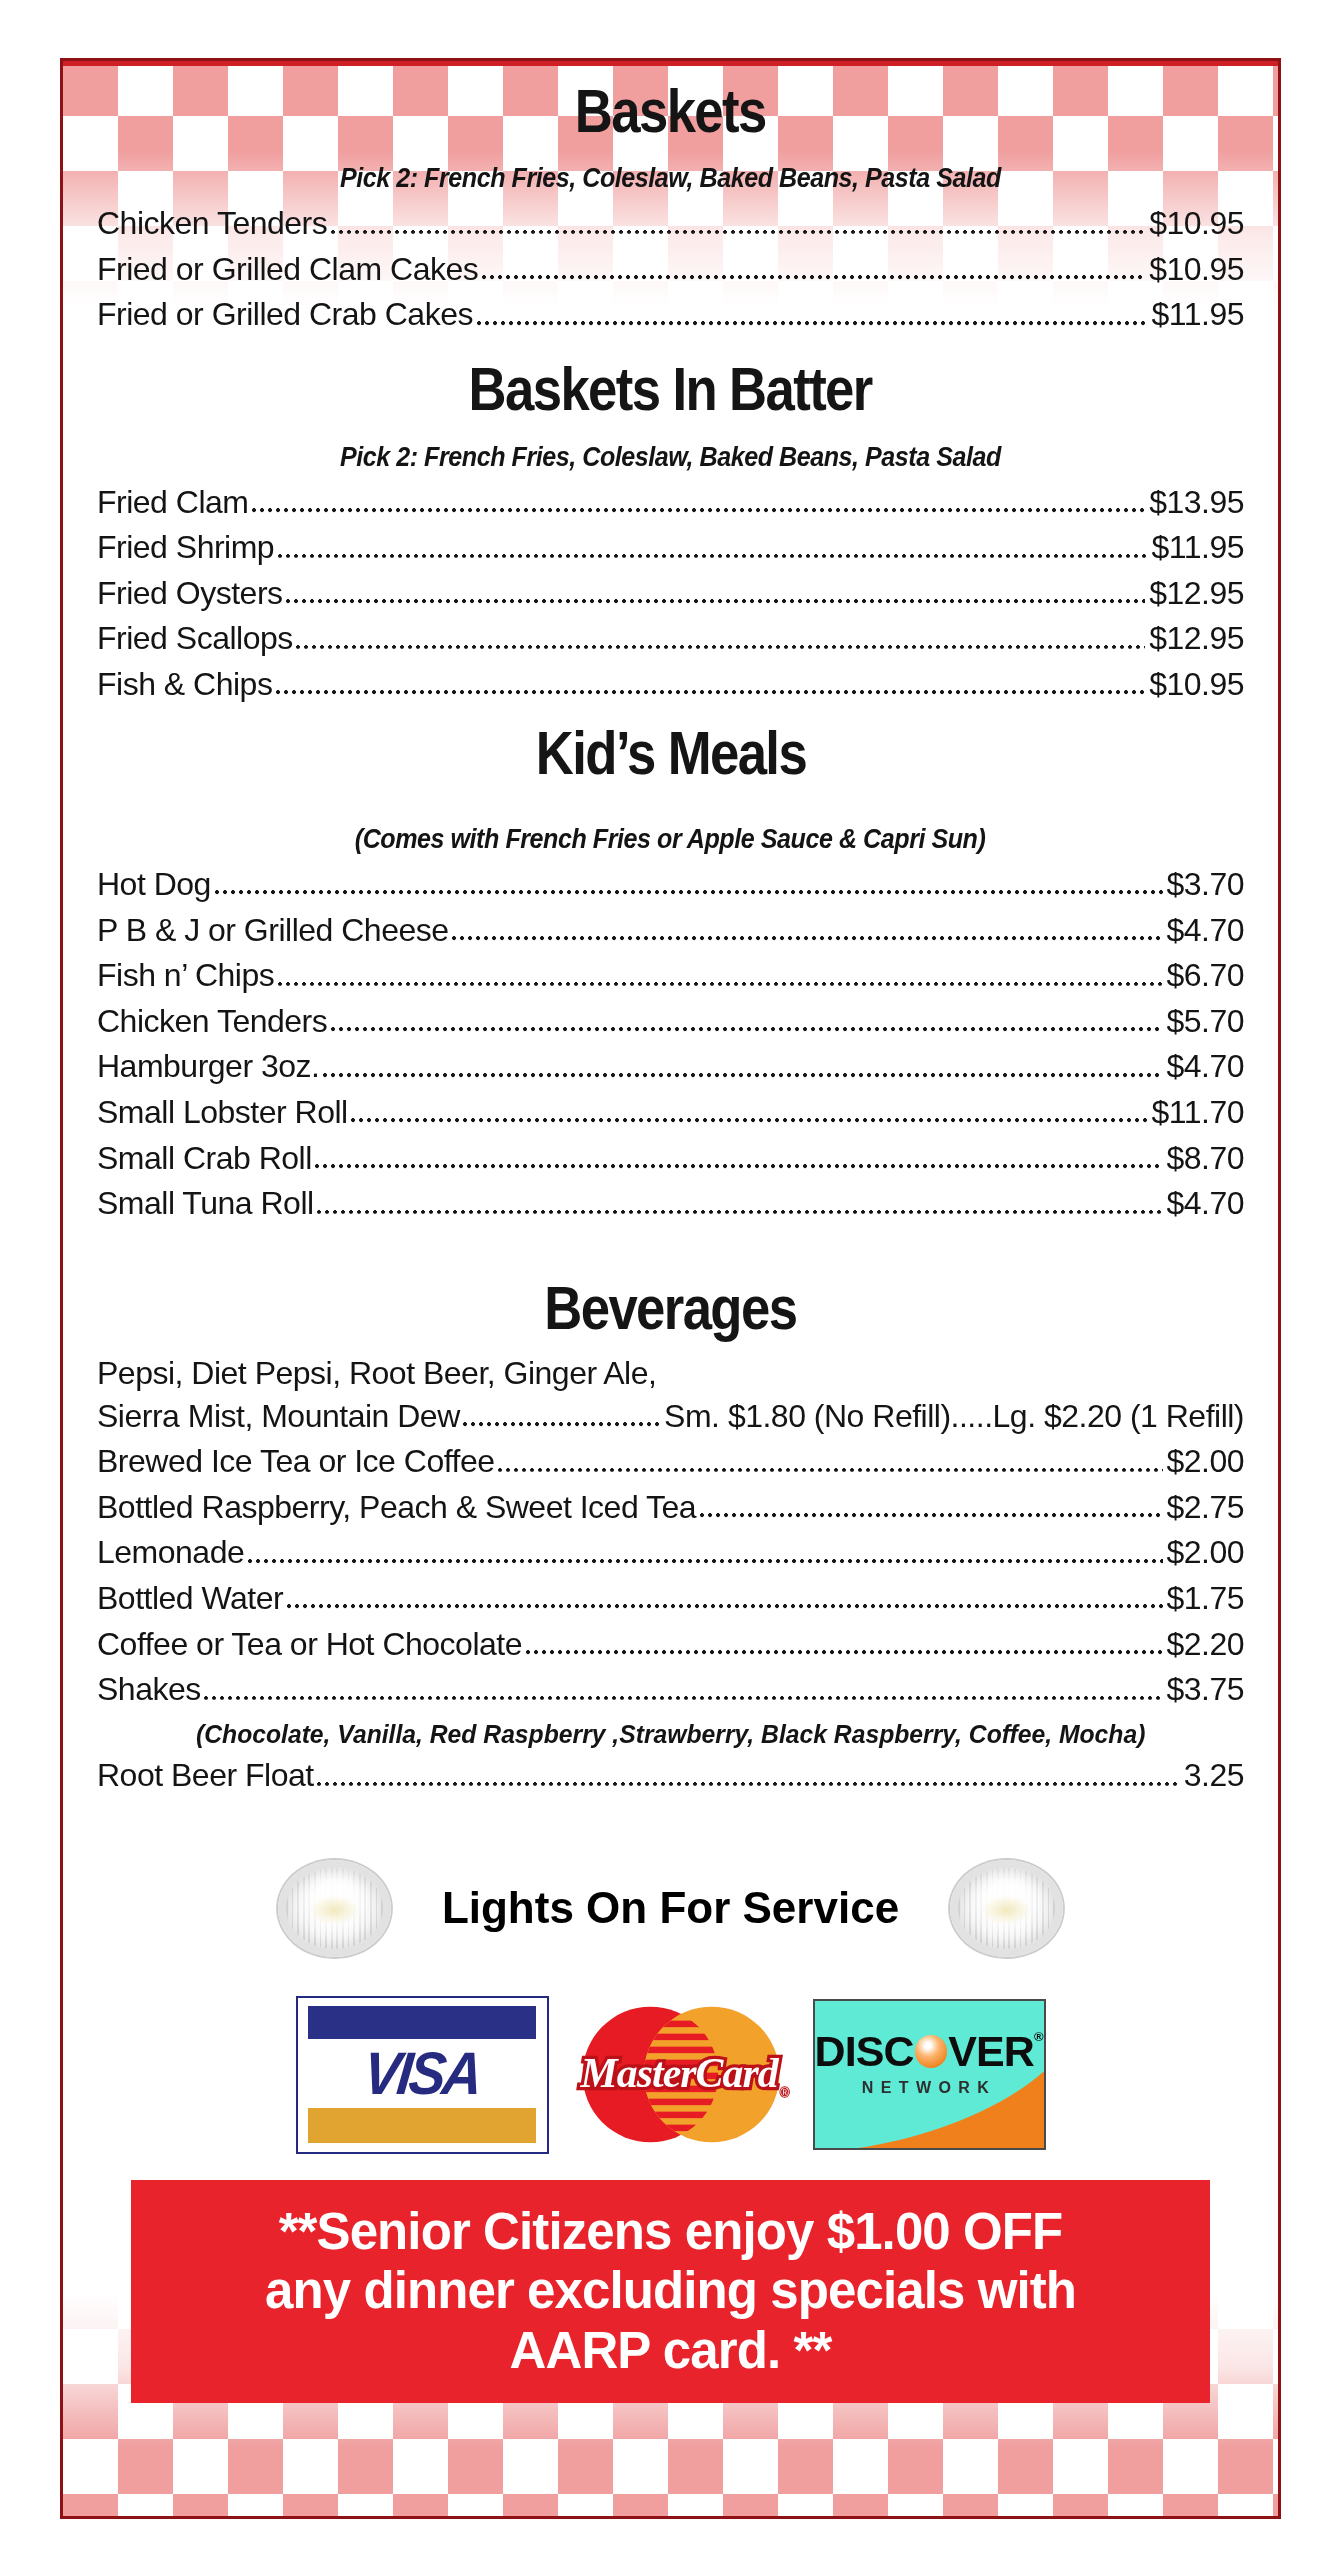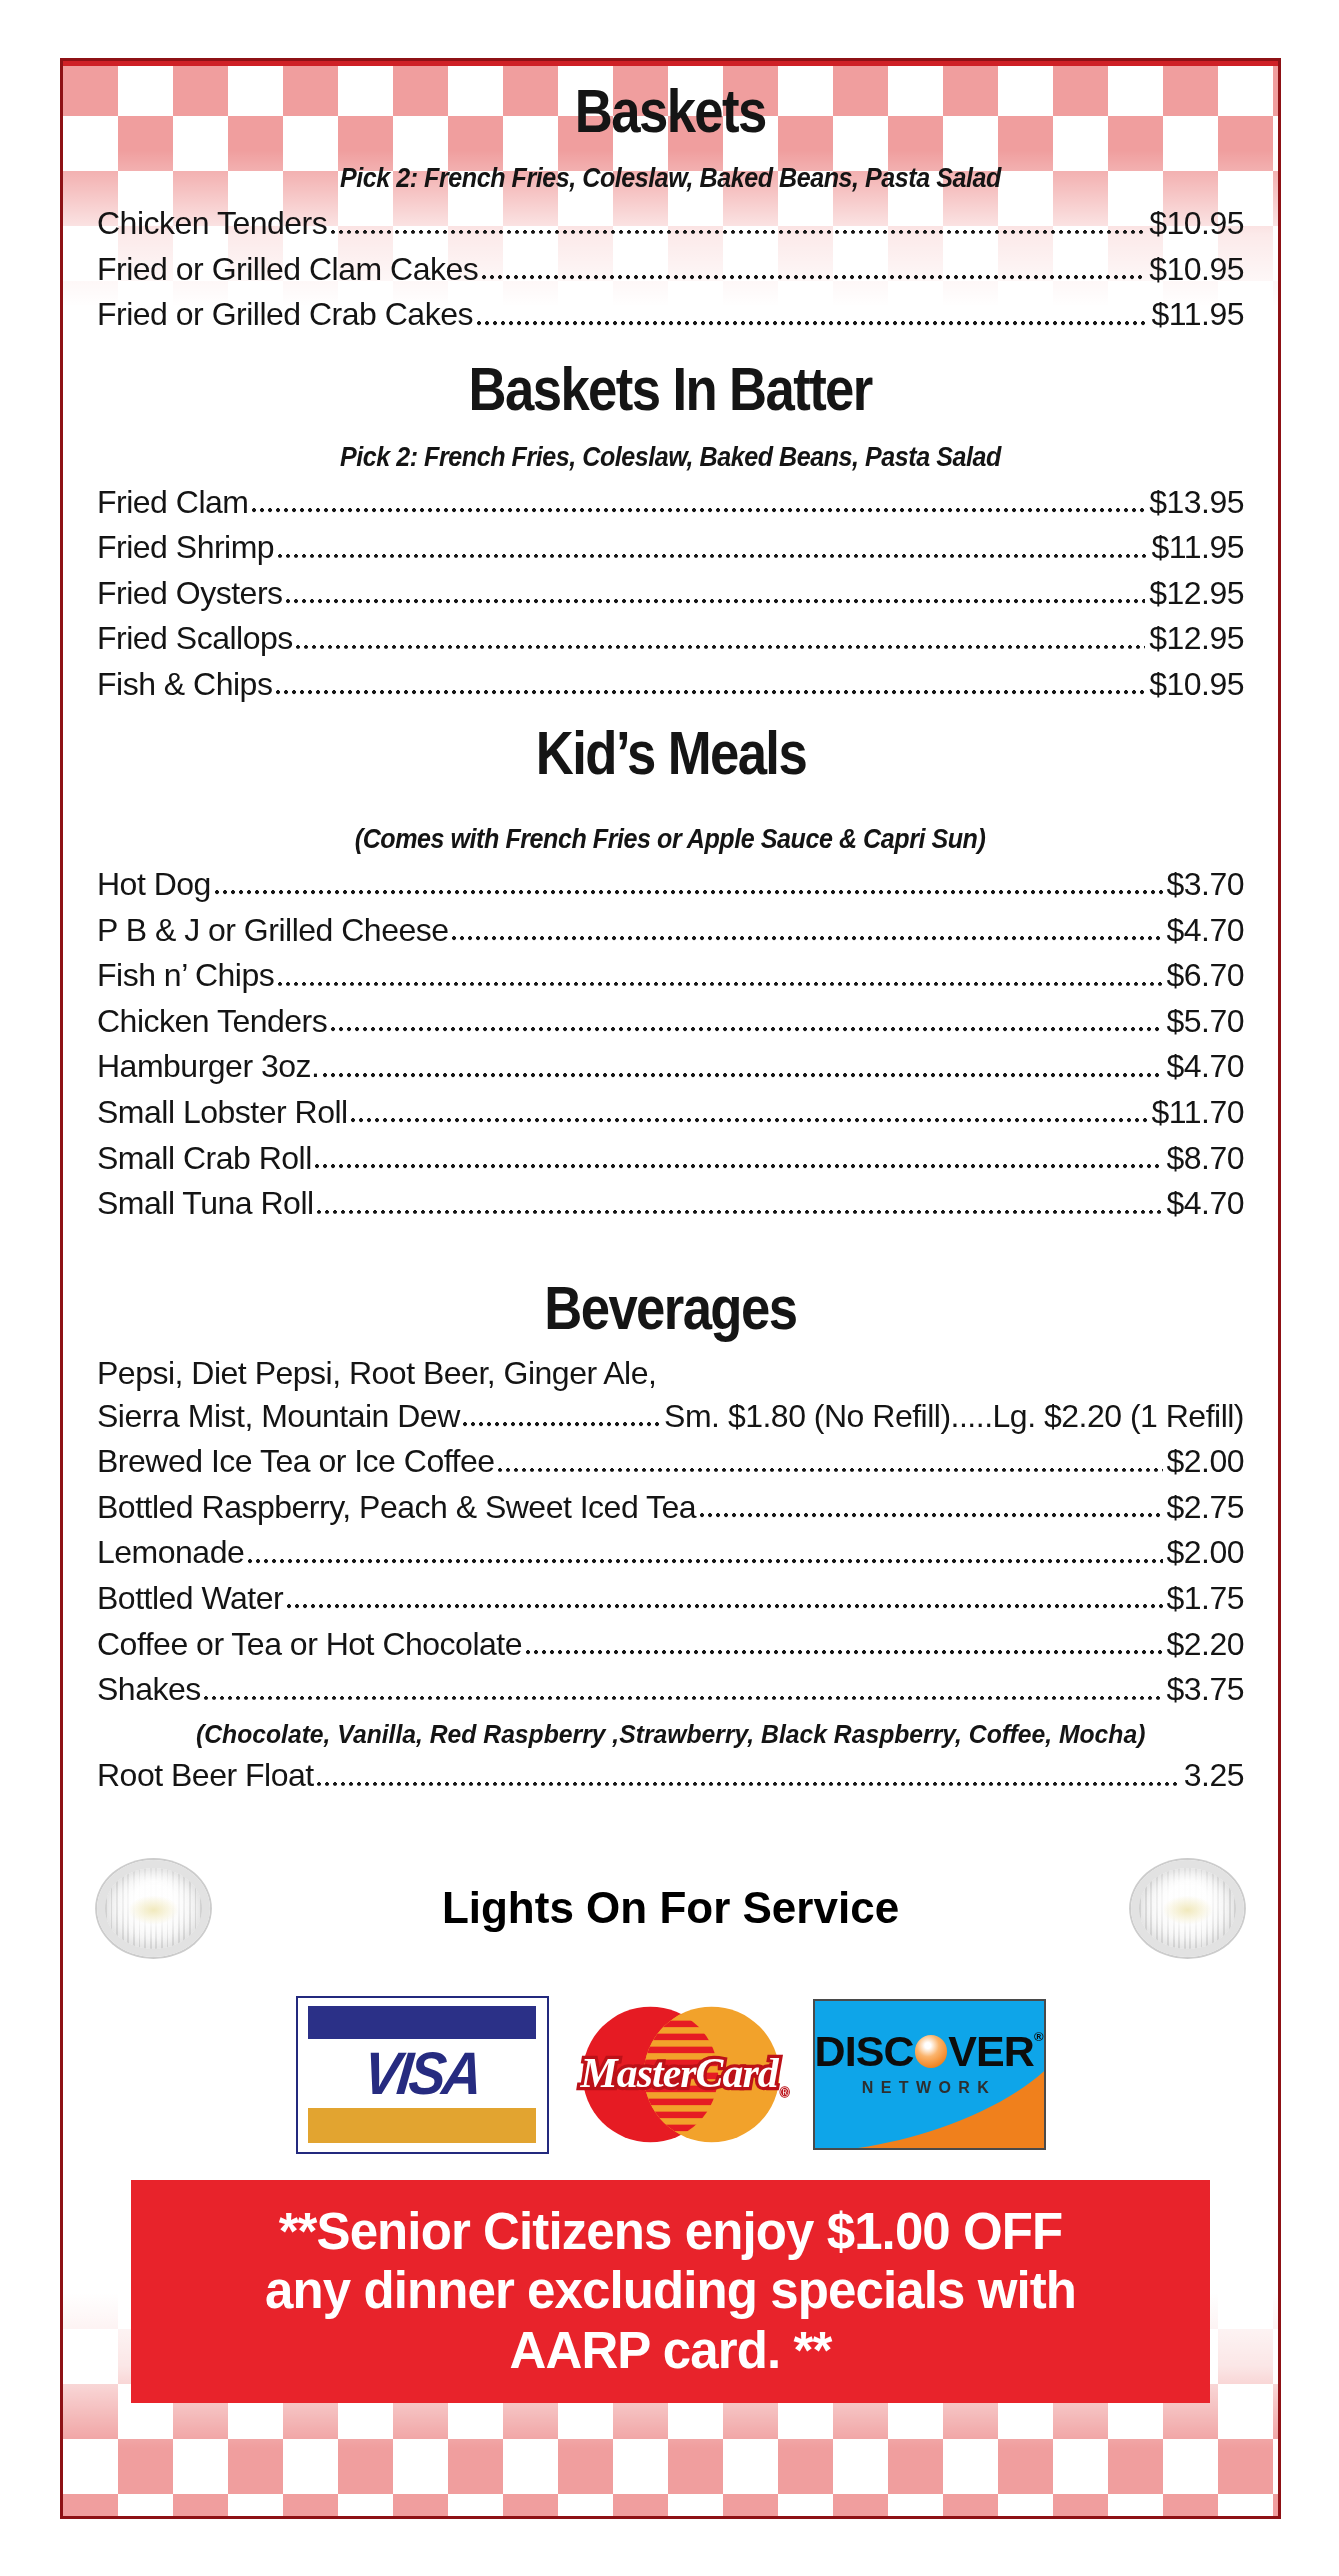--- a/index.html
+++ b/index.html
@@ -33,39 +33,39 @@
   .iname{white-space:nowrap;}
   .leader{flex:1;height:4.7px;margin:0 3.7px 6.5px 3.7px;
      background-image:radial-gradient(circle at 2px 2px,#161616 1.7px,rgba(0,0,0,0) 2.1px);
      background-size:8px 4.7px;background-repeat:repeat-x;background-position:left bottom;}
   .price{white-space:nowrap;}
   .bev-intro{font-size:32px;letter-spacing:-0.5px;margin-top:15px;line-height:1.05;}
   .note-wrap{text-align:center;margin-top:1.9px;}
   .note{display:inline-block;font-style:italic;font-weight:700;font-size:26px;transform:scaleX(.95);white-space:nowrap;}
   .row-last{margin-top:9.3px;}
   
-  .lights{display:flex;align-items:center;justify-content:space-between;gap:51px;margin-top:67px;}
+  .lights{display:flex;align-items:center;justify-content:center;gap:51px;margin-top:67px;}
   .dome{width:113px;height:97px;border-radius:50%;box-sizing:border-box;border:8.4px solid #e2e2e2;
      background:
        radial-gradient(ellipse 26% 18% at 50% 52%, #f1e9bd 0%, rgba(241,233,189,.55) 45%, rgba(241,233,189,0) 100%),
        radial-gradient(ellipse at 50% 40%, rgba(255,255,255,.95) 0 28%, rgba(255,255,255,0) 62%),
        repeating-linear-gradient(90deg,#e0e0e0 0 1.9px,#f8f8f8 1.9px 5.6px);
      box-shadow:0 0 0 1.9px #cccccc, inset 0 0 15px rgba(110,110,110,.28);}
   .service-text{font-size:44px;font-weight:700;letter-spacing:0;color:#000;}
   
   .cards{display:flex;justify-content:center;align-items:center;gap:15px;margin-top:39px;}
   .visa{width:253px;height:158px;background:#fff;border:2.8px solid #23297e;box-sizing:border-box;
      padding:8.4px 10.2px;display:flex;flex-direction:column;}
   .visa .bar-top{height:35px;background:#2b3087;}
   .visa .mid{flex:1;display:flex;align-items:center;justify-content:center;}
   .visa .word{font-size:60px;font-weight:700;font-style:italic;color:#262b80;letter-spacing:-3.7px;
      transform:skewX(-6deg) scaleX(.92);}
   .visa .bar-bottom{height:37px;background:#e2a430;}
   .mc{width:234px;height:149px;display:block;}
-  .disc{width:233px;height:151px;background:#0ea5e9;border:2.8px solid #4a4a4a;box-sizing:border-box;
+  .disc{width:233px;height:151px;background:#5eead4;border:2.8px solid #4a4a4a;box-sizing:border-box;
      position:relative;overflow:hidden;}
   .disc .line{display:flex;align-items:center;justify-content:center;margin-top:26px;}
   .disc .t{font-size:43px;font-weight:700;color:#0d0d0d;letter-spacing:-0.9px;}
   .disc .ball{width:33px;height:33px;border-radius:50%;margin:0 0.9px;
      background:radial-gradient(circle at 40% 32%, #ffffff 0 10%, #fbb46c 38%, #f0801c 78%, #d96a0e 100%);}
   .disc .reg{font-size:13px;color:#0d0d0d;align-self:flex-start;margin-top:1.9px;font-weight:700;}
   .disc .net{text-align:center;font-size:16px;letter-spacing:7.4px;color:#2e2e2e;margin-top:2.8px;font-weight:700;}
   .swoosh{position:absolute;left:-1.9px;bottom:-1.9px;width:233px;height:88px;}
   
   .banner{position:relative;z-index:3;width:1079px;margin:26px auto 0;background:#e8232b;color:#fff;

